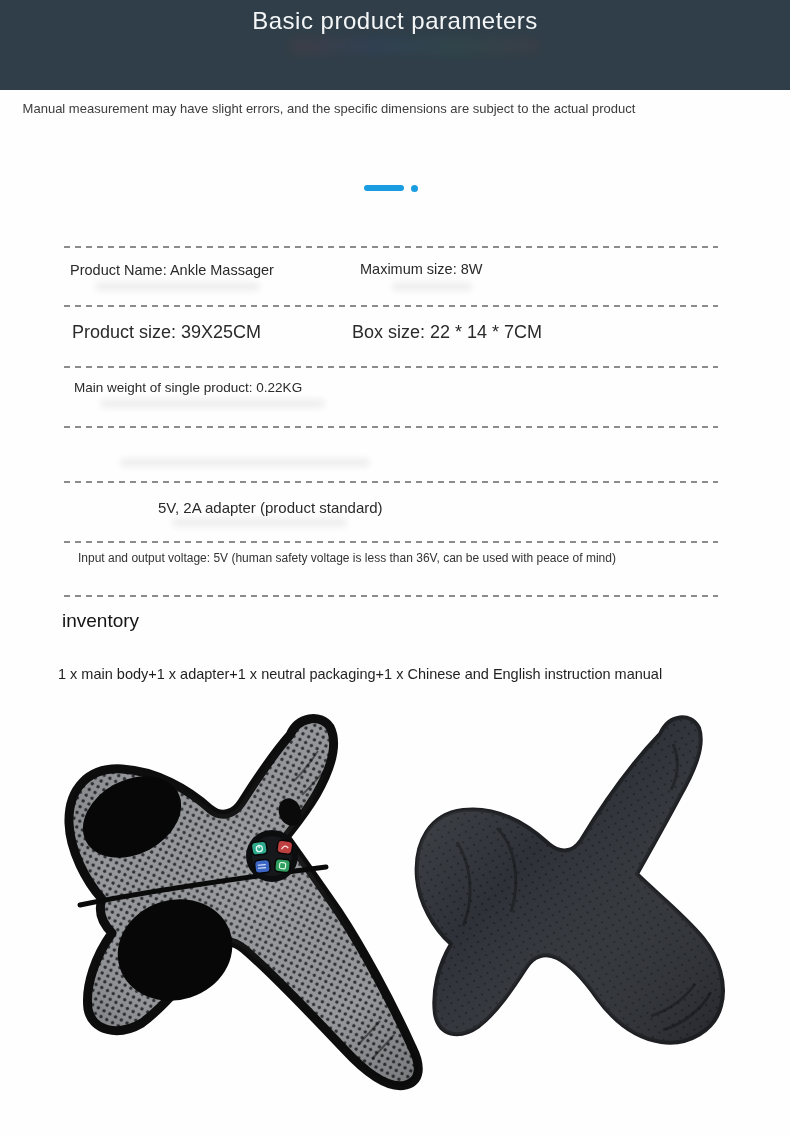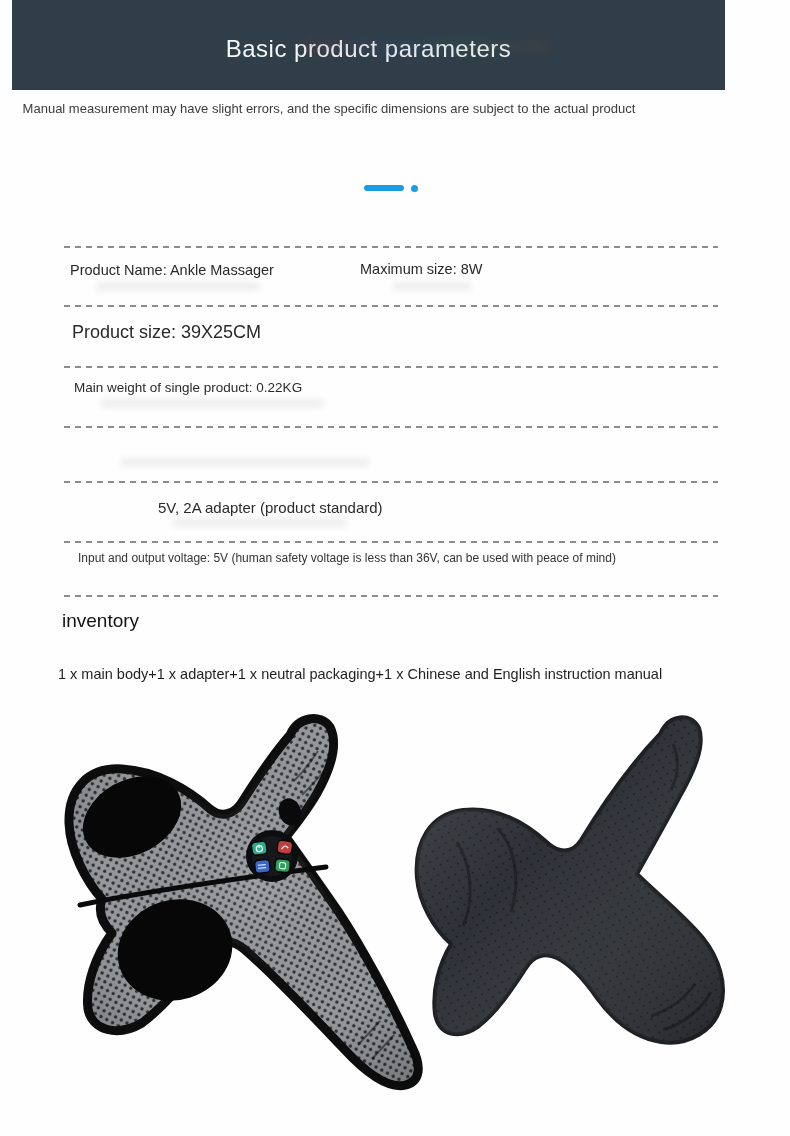--- a/index.html
+++ b/index.html
@@ -2,22 +2,22 @@
 <html style="--header-bg: #2f3e48; --accent-blue: #1a9ce1; --dash-color: #8c8c8c;"><head>
 <meta charset="utf-8">
 <style>
   html,body{margin:0;padding:0;background:#ffffff;}
   .screen{
     position:relative;width:790px;height:1136px;background:#fefefe;
     overflow:hidden;font-family:"Liberation Sans", sans-serif;color:#2a2a2a;
   }
   
   .header{
-    position:absolute;left:12px;top:0;width:713px;height:90px;
-    background:var(--header-bg,#2f3e48);display:flex;justify-content:center;align-items:center;
+    position:absolute;left:0;top:0;width:790px;height:90px;
+    background:var(--header-bg,#2f3e48);display:flex;justify-content:center;
   }
   .header-title{
     margin-top:7px;font-size:24px;letter-spacing:.5px;color:#f4f6f7;font-weight:400;
   }
   .header-ghost{
     position:absolute;left:290px;top:38px;width:250px;height:16px;border-radius:8px;
     background:linear-gradient(90deg,rgba(150,60,60,.55),rgba(60,80,150,.5),rgba(60,120,90,.45),rgba(150,60,60,.4));
     filter:blur(6px);opacity:.30;
   }
   
@@ -94,20 +94,21 @@
   <div class="dashline" style="top:305px"></div>
   <div class="dashline" style="top:366px"></div>
   <div class="dashline" style="top:426px"></div>
   <div class="dashline" style="top:481px"></div>
   <div class="dashline" style="top:541px"></div>
   <div class="dashline" style="top:595px"></div>
 
   <span class="spec s-r1a">Product Name: Ankle Massager</span>
   <span class="spec s-r1b">Maximum size: 8W</span>
   <span class="spec s-r2a">Product size: 39X25CM</span>
+  <span class="spec s-r2b">Box size: 22 * 14 * 7CM</span>
   <span class="spec s-r3">Main weight of single product: 0.22KG</span>
   <span class="spec s-r5">5V, 2A adapter (product standard)</span>
   <span class="spec s-r6">Input and output voltage: 5V (human safety voltage is less than 36V, can be used with peace of mind)</span>
 
   <div class="ghost" style="left:95px;top:282px;width:165px"></div>
   <div class="ghost" style="left:392px;top:282px;width:80px"></div>
   <div class="ghost" style="left:100px;top:399px;width:225px"></div>
   <div class="ghost" style="left:120px;top:458px;width:250px"></div>
   <div class="ghost" style="left:172px;top:518px;width:175px"></div>
 

